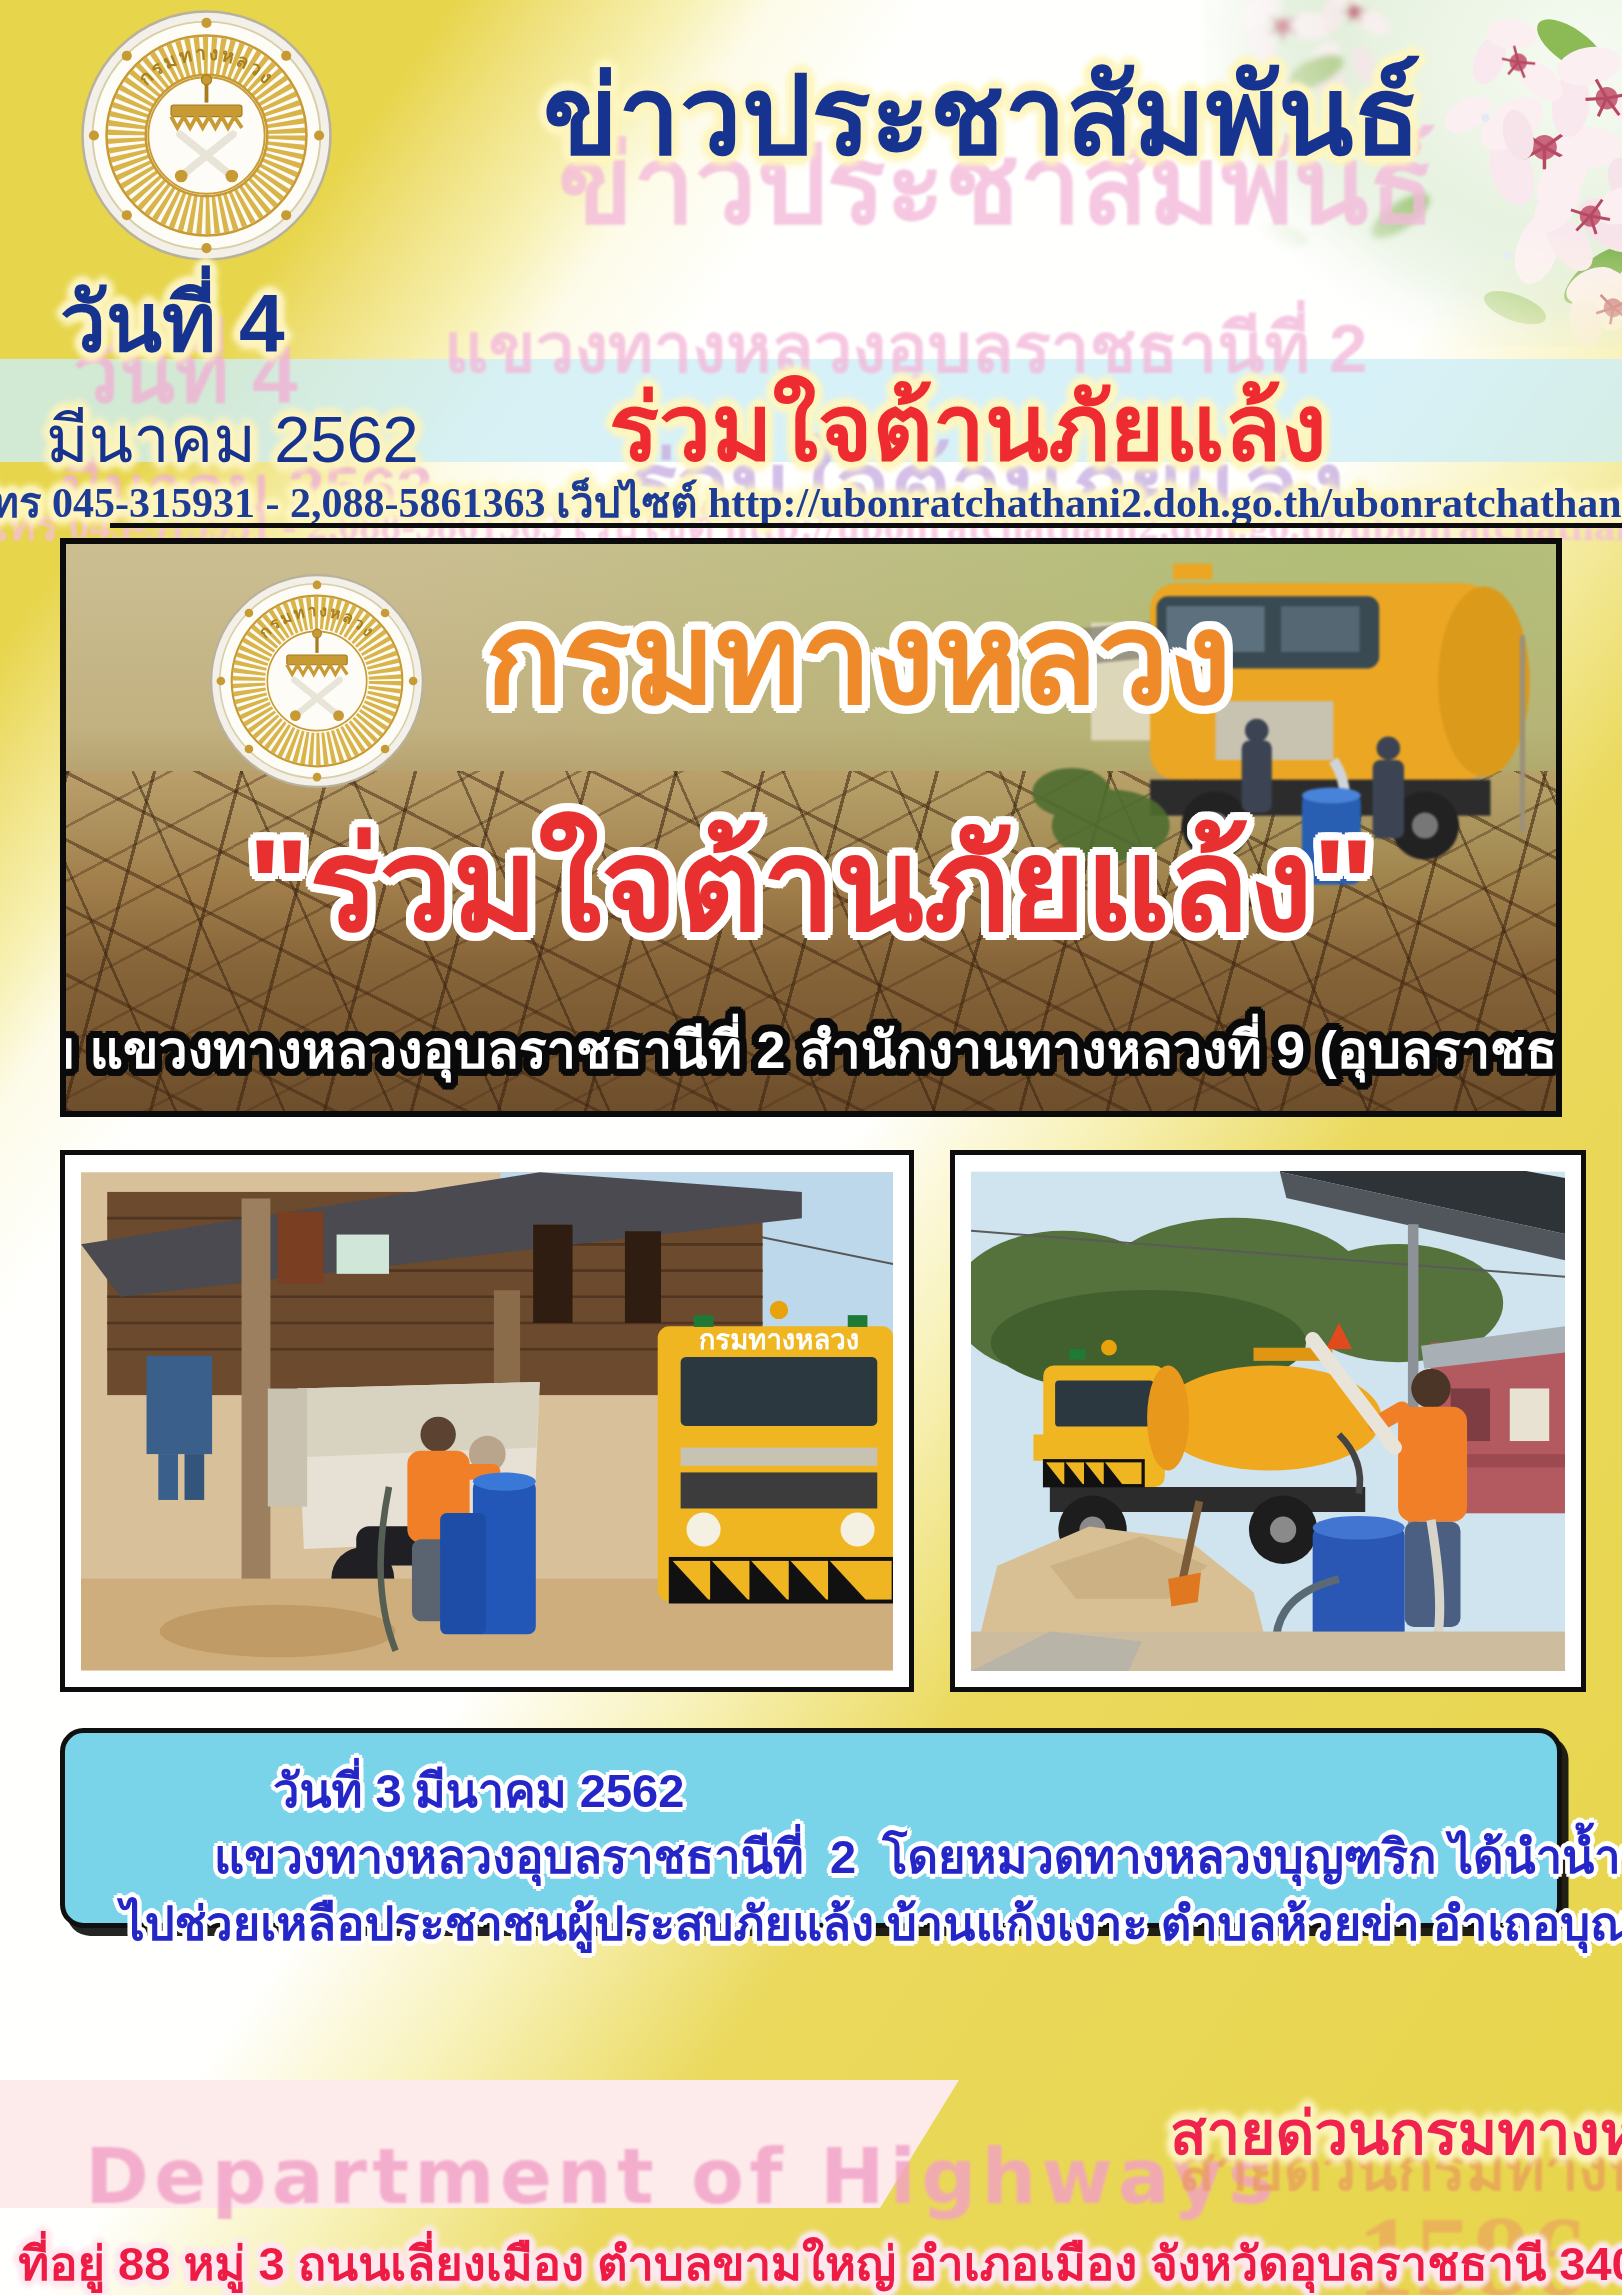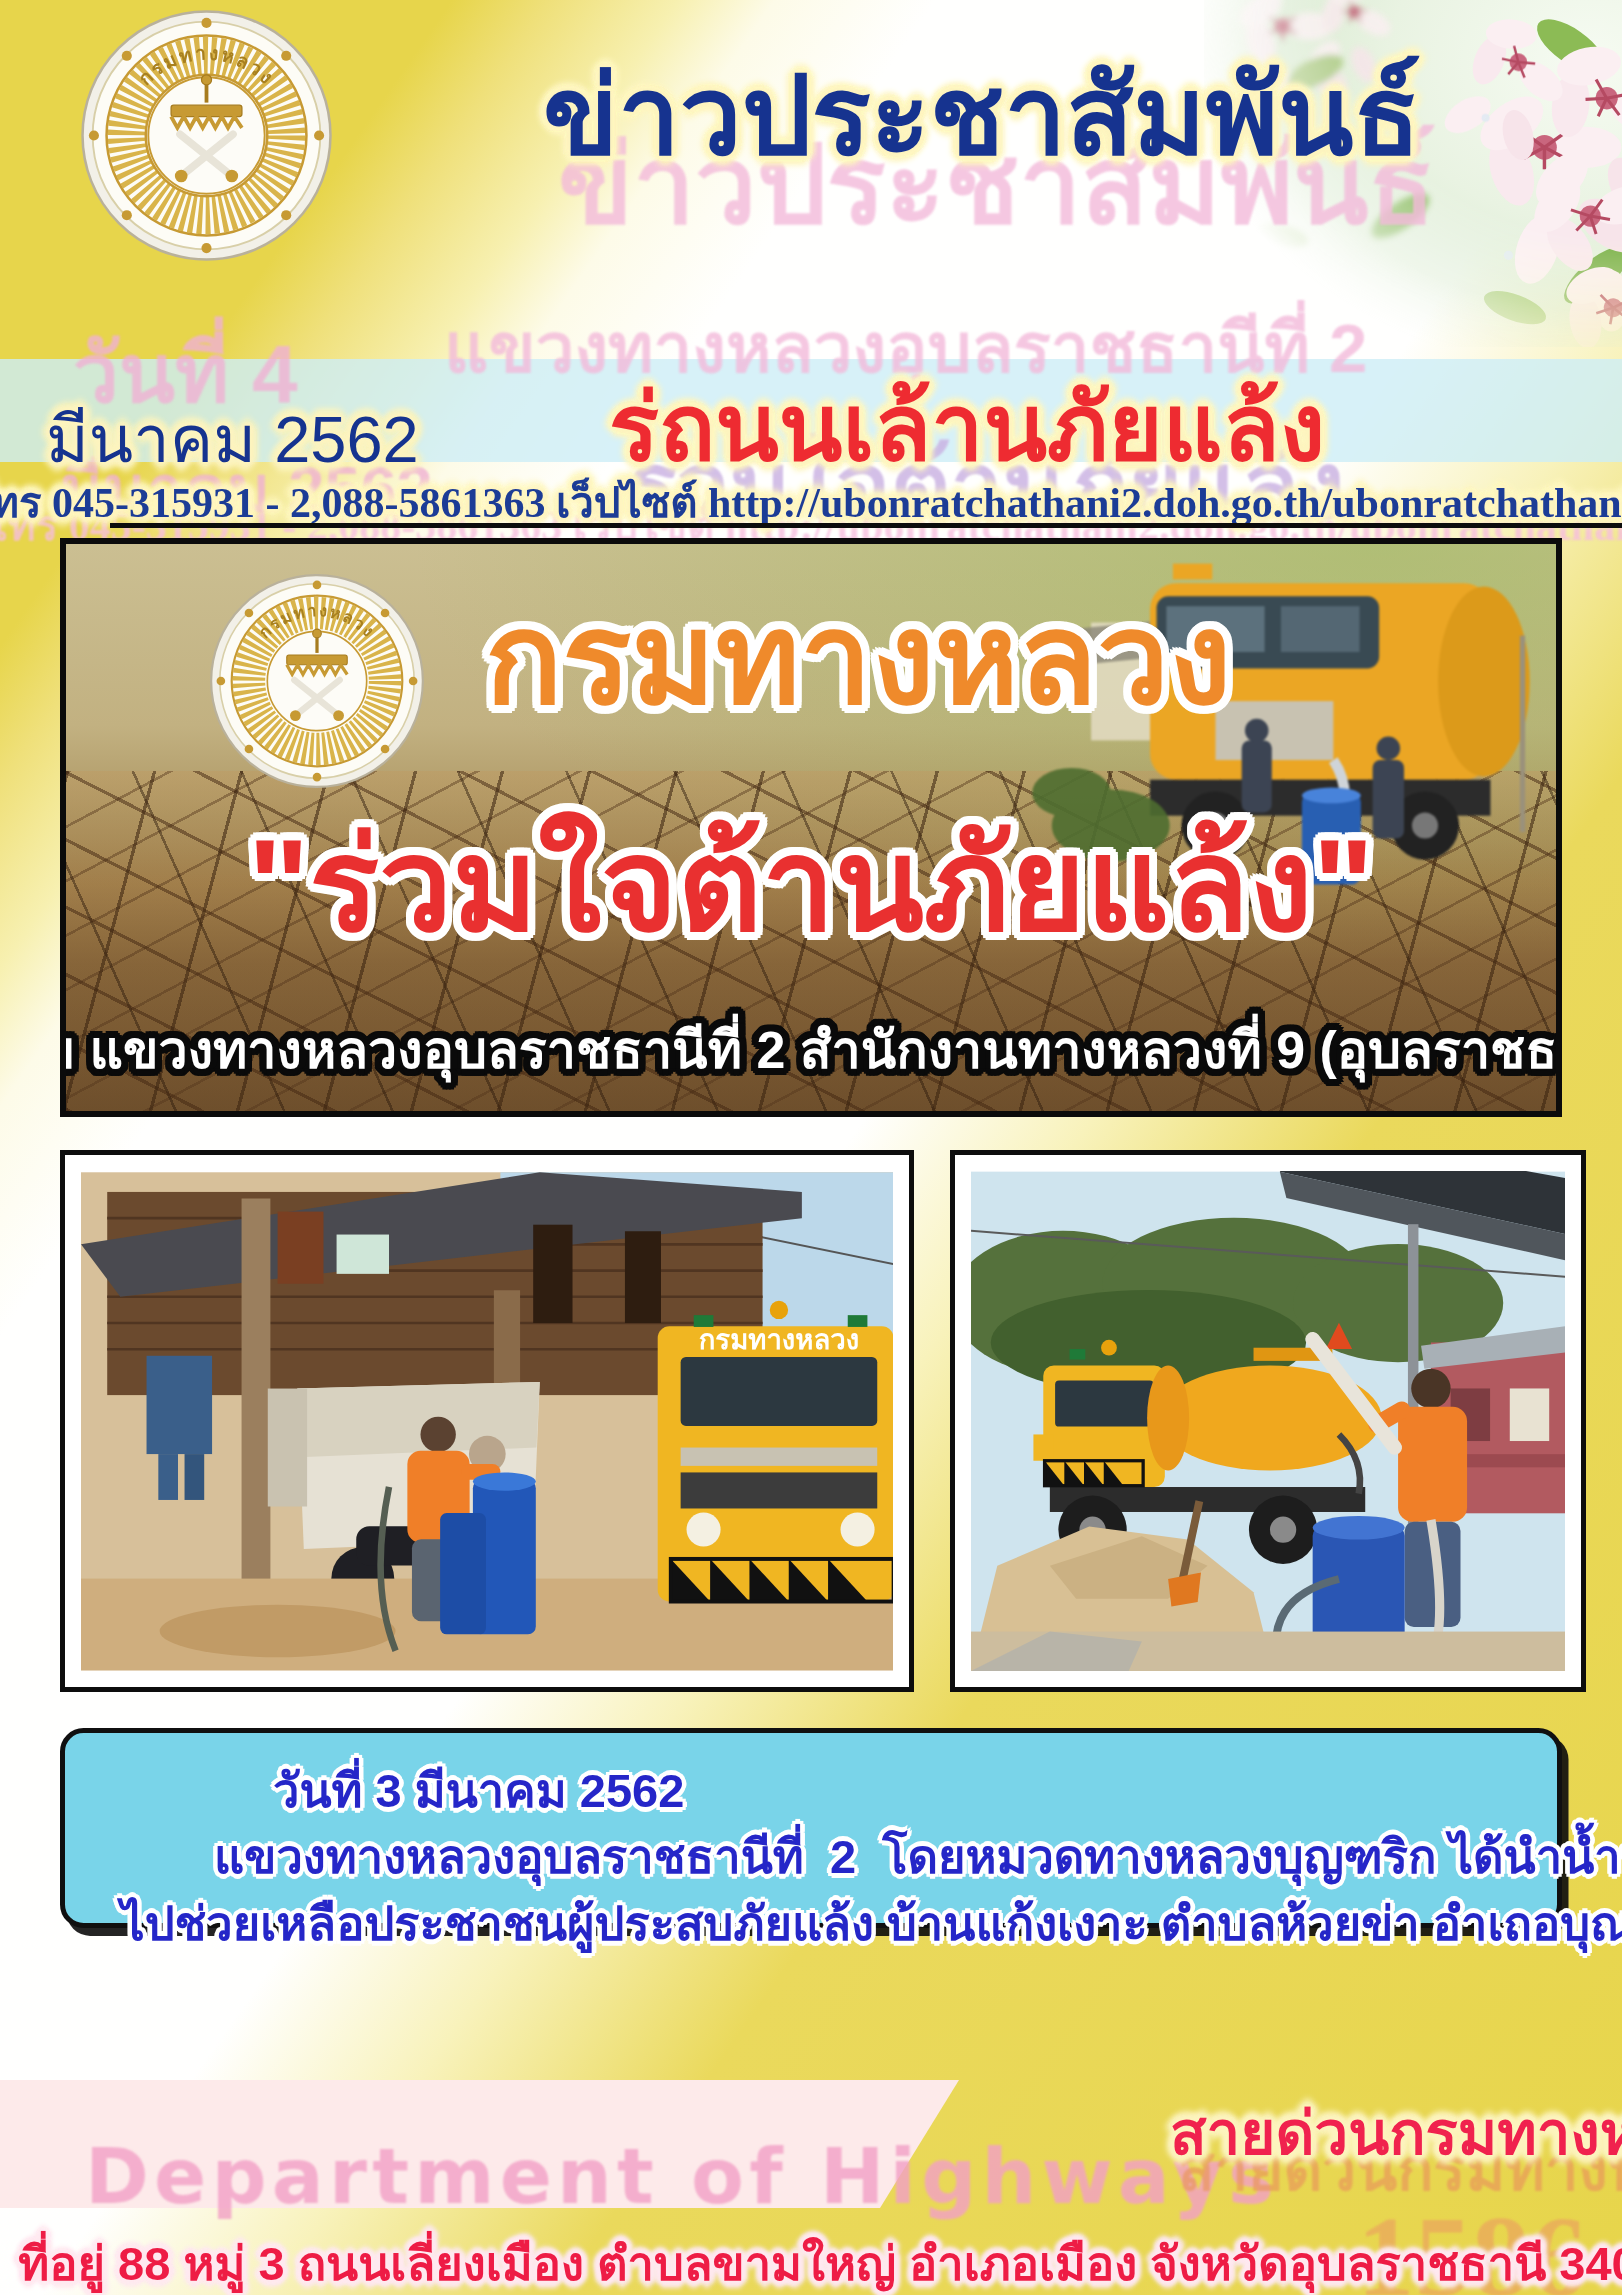--- a/index.html
+++ b/index.html
@@ -171,25 +171,26 @@
       </text>
     </svg>
   </div>
 
   <div class="abs echo title-echo nowrap">ข่าวประชาสัมพันธ์</div>
   <div class="abs title-main halo-cream nowrap">ข่าวประชาสัมพันธ์</div>
 
   <div class="abs echo subtitle-echo nowrap">แขวงทางหลวงอุบลราชธานีที่ 2</div>
 
   <div class="abs echo date1-echo nowrap">วันที่ 4</div>
+  <div class="abs date1 halo-cream nowrap">วันที่ 4</div>
   <div class="abs echo date2-echo nowrap">มีนาคม 2562</div>
   <div class="abs date2 halo-cream nowrap">มีนาคม 2562</div>
 
   <div class="abs echo campaign-echo nowrap">ร่วมใจต้านภัยแล้ง</div>
-  <div class="abs campaign halo-cream nowrap">ร่ถนนเล้านภัยแล้ง</div>
+  <div class="abs campaign halo-cream nowrap">ร่วมใจต้านภัยแล้ง</div>
 
   <div class="abs echo contact-echo nowrap">โทร 045-315931 - 2,088-5861363 เว็ปไซต์ http://ubonratchathani2.doh.go.th/ubonratchathani2</div>
   <div class="abs contact halo-cream nowrap">โทร 045-315931 - 2,088-5861363 เว็ปไซต์ http://ubonratchathani2.doh.go.th/ubonratchathani2</div>
 
   <div class="abs rule"></div>
 
   <div class="abs banner">
     <div class="abs cracks"></div>
 
     <svg class="abs banner-truckscene" viewBox="0 0 1040 750">

